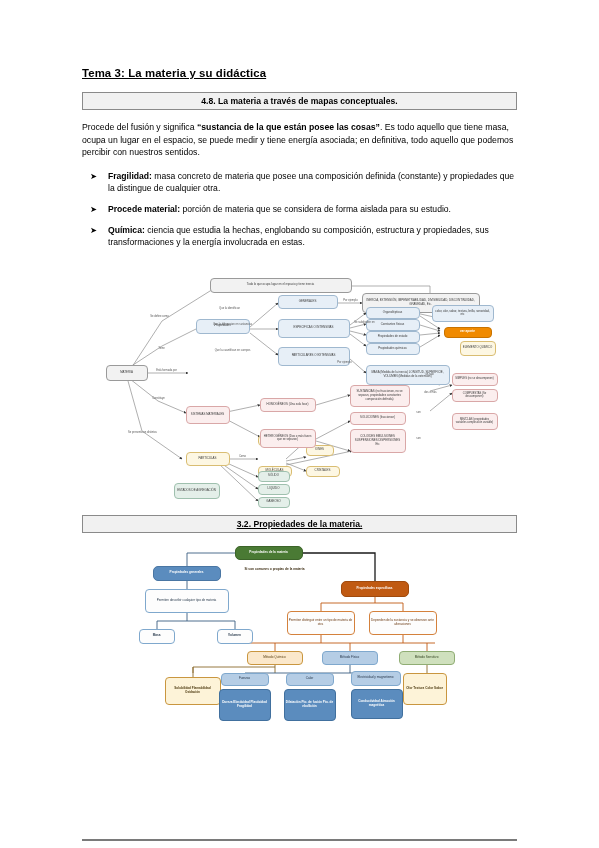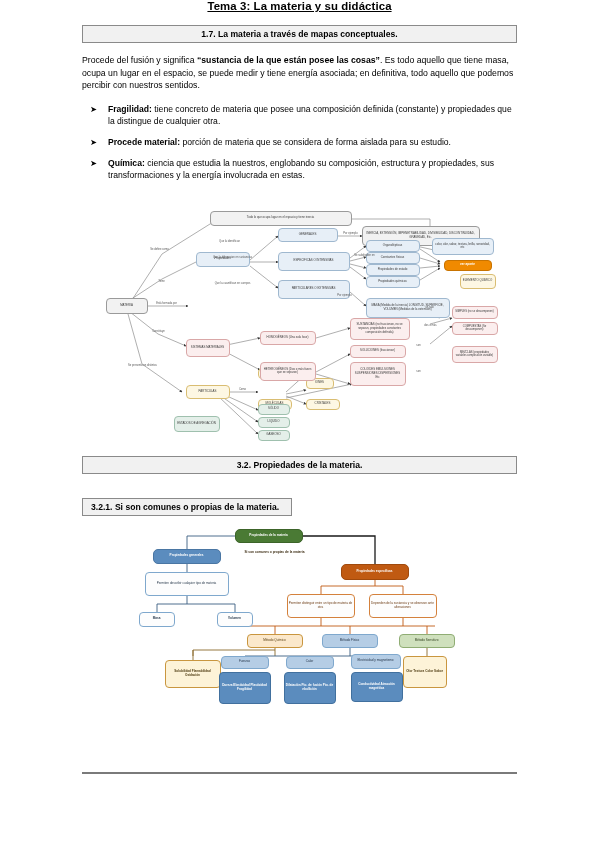--- a/index.html
+++ b/index.html
@@ -4,22 +4,22 @@
 <style>
   html,body{margin:0;padding:0;}
   body{
     width:599px;height:848px;background:#ffffff;
     font-family:"Liberation Sans","DejaVu Sans",sans-serif;
     color:#000;overflow:hidden;
   }
   .page{position:relative;width:599px;height:848px;box-sizing:border-box;padding:0 82px;}
 
   .doc-title{
-    text-align:center;font-size:11.4px;font-weight:bold;text-decoration:underline;
-    letter-spacing:.1px;
+    font-size:11.4px;font-weight:bold;text-decoration:underline;
+    margin-top:67px;letter-spacing:.1px;
   }
 
   .sec-head{
     border:1px solid #8a8a8a;background:#f1f1f1;
     text-align:center;font-weight:bold;font-size:8.6px;
     padding:3px 0 3px 0;margin-top:13px;
   }
   .sec-head.left{text-align:left;padding-left:8px;display:inline-block;padding-right:12px;}
   .sec-wrap-left{margin-top:11px;}
 
@@ -81,28 +81,28 @@
 
   .footline{position:absolute;left:82px;right:82px;bottom:74px;height:2px;background:#7a7a7a;}
 </style>
 </head>
 <body>
 
 <div class="page">
 
   <div class="doc-title">Tema 3: La materia y su didáctica</div>
 
-  <div class="sec-head">1.7. La materia a través de mapas conceptuales.</div>
+  <div class="sec-head">4.8. La materia a través de mapas conceptuales.</div>
 
   <p class="body"><span>Procede del fusión y significa </span><b>“sustancia de la que están posee las cosas”</b><span>. Es todo aquello que tiene masa, ocupa un lugar en el espacio, se puede medir y tiene energía asociada; en definitiva, todo aquello que podemos percibir con nuestros sentidos.</span></p>
 
   <ul class="bullets">
-    <li><span class="arrow">➤</span><b>Fragilidad:</b><span> tiene concreto de materia que posee una composición definida (constante) y propiedades que la distingue de cualquier otra.</span></li>
+    <li><span class="arrow">➤</span><b>Fragilidad:</b><span> masa concreto de materia que posee una composición definida (constante) y propiedades que la distingue de cualquier otra.</span></li>
     <li><span class="arrow">➤</span><b>Procede material:</b><span> porción de materia que se considera de forma aislada para su estudio.</span></li>
-    <li><span class="arrow">➤</span><b>Química:</b><span> ciencia que estudia la nuestros, englobando su composición, estructura y propiedades, sus transformaciones y la energía involucrada en estas.</span></li>
+    <li><span class="arrow">➤</span><b>Química:</b><span> ciencia que estudia la hechas, englobando su composición, estructura y propiedades, sus transformaciones y la energía involucrada en estas.</span></li>
   </ul>
 
   <div class="map1">
     <svg width="400" height="240">
       <defs>
         <marker id="ah" markerWidth="4" markerHeight="4" refX="3.4" refY="2" orient="auto">
           <path d="M0,0 L4,2 L0,4 z" fill="#333"></path>
         </marker>
       </defs>
       <g stroke="#8c8c8c" stroke-width="0.7" fill="none" marker-end="url(#ah)">
@@ -196,25 +196,22 @@
     <div class="lbl" style="left:238px;top:38px;width:26px;">Por ejemplo</div>
     <div class="lbl" style="left:250px;top:60px;width:30px;">Se subdividen en</div>
     <div class="lbl" style="left:232px;top:100px;width:26px;">Por ejemplo</div>
     <div class="lbl" style="left:132px;top:194px;width:22px;">Como</div>
     <div class="lbl" style="left:312px;top:150px;width:14px;">son</div>
     <div class="lbl" style="left:312px;top:176px;width:14px;">son</div>
     <div class="lbl" style="left:320px;top:112px;width:20px;">un solo</div>
     <div class="lbl" style="left:320px;top:130px;width:22px;">dos o más</div>
   </div>
 
-  <div class="sec-head" style="margin-top:22px;">3.2. Propiedades de la materia.</div>
-
-  <div class="sec-wrap-left">
-    <div class="sec-head left">3.2.1. Si son comunes o propias de la materia.</div>
-  </div>
+  <div class="sec-head" style="margin-top:14px;text-decoration:underline;">3.2. Propiedades de la materia.</div>
+
 
   <div class="map2">
     <svg width="330" height="185">
       <g stroke="#3a5f82" stroke-width="0.9" fill="none">
         <path d="M100,12 L52,12 L52,25"></path>
         <path d="M52,40 L52,48"></path>
         <path d="M52,72 L52,80 M22,80 L100,80 M22,80 L22,88 M100,80 L100,88"></path>
       </g>
       <g stroke="#1a1a1a" stroke-width="1.3" fill="none">
         <path d="M168,12 L240,12 L240,40"></path>

